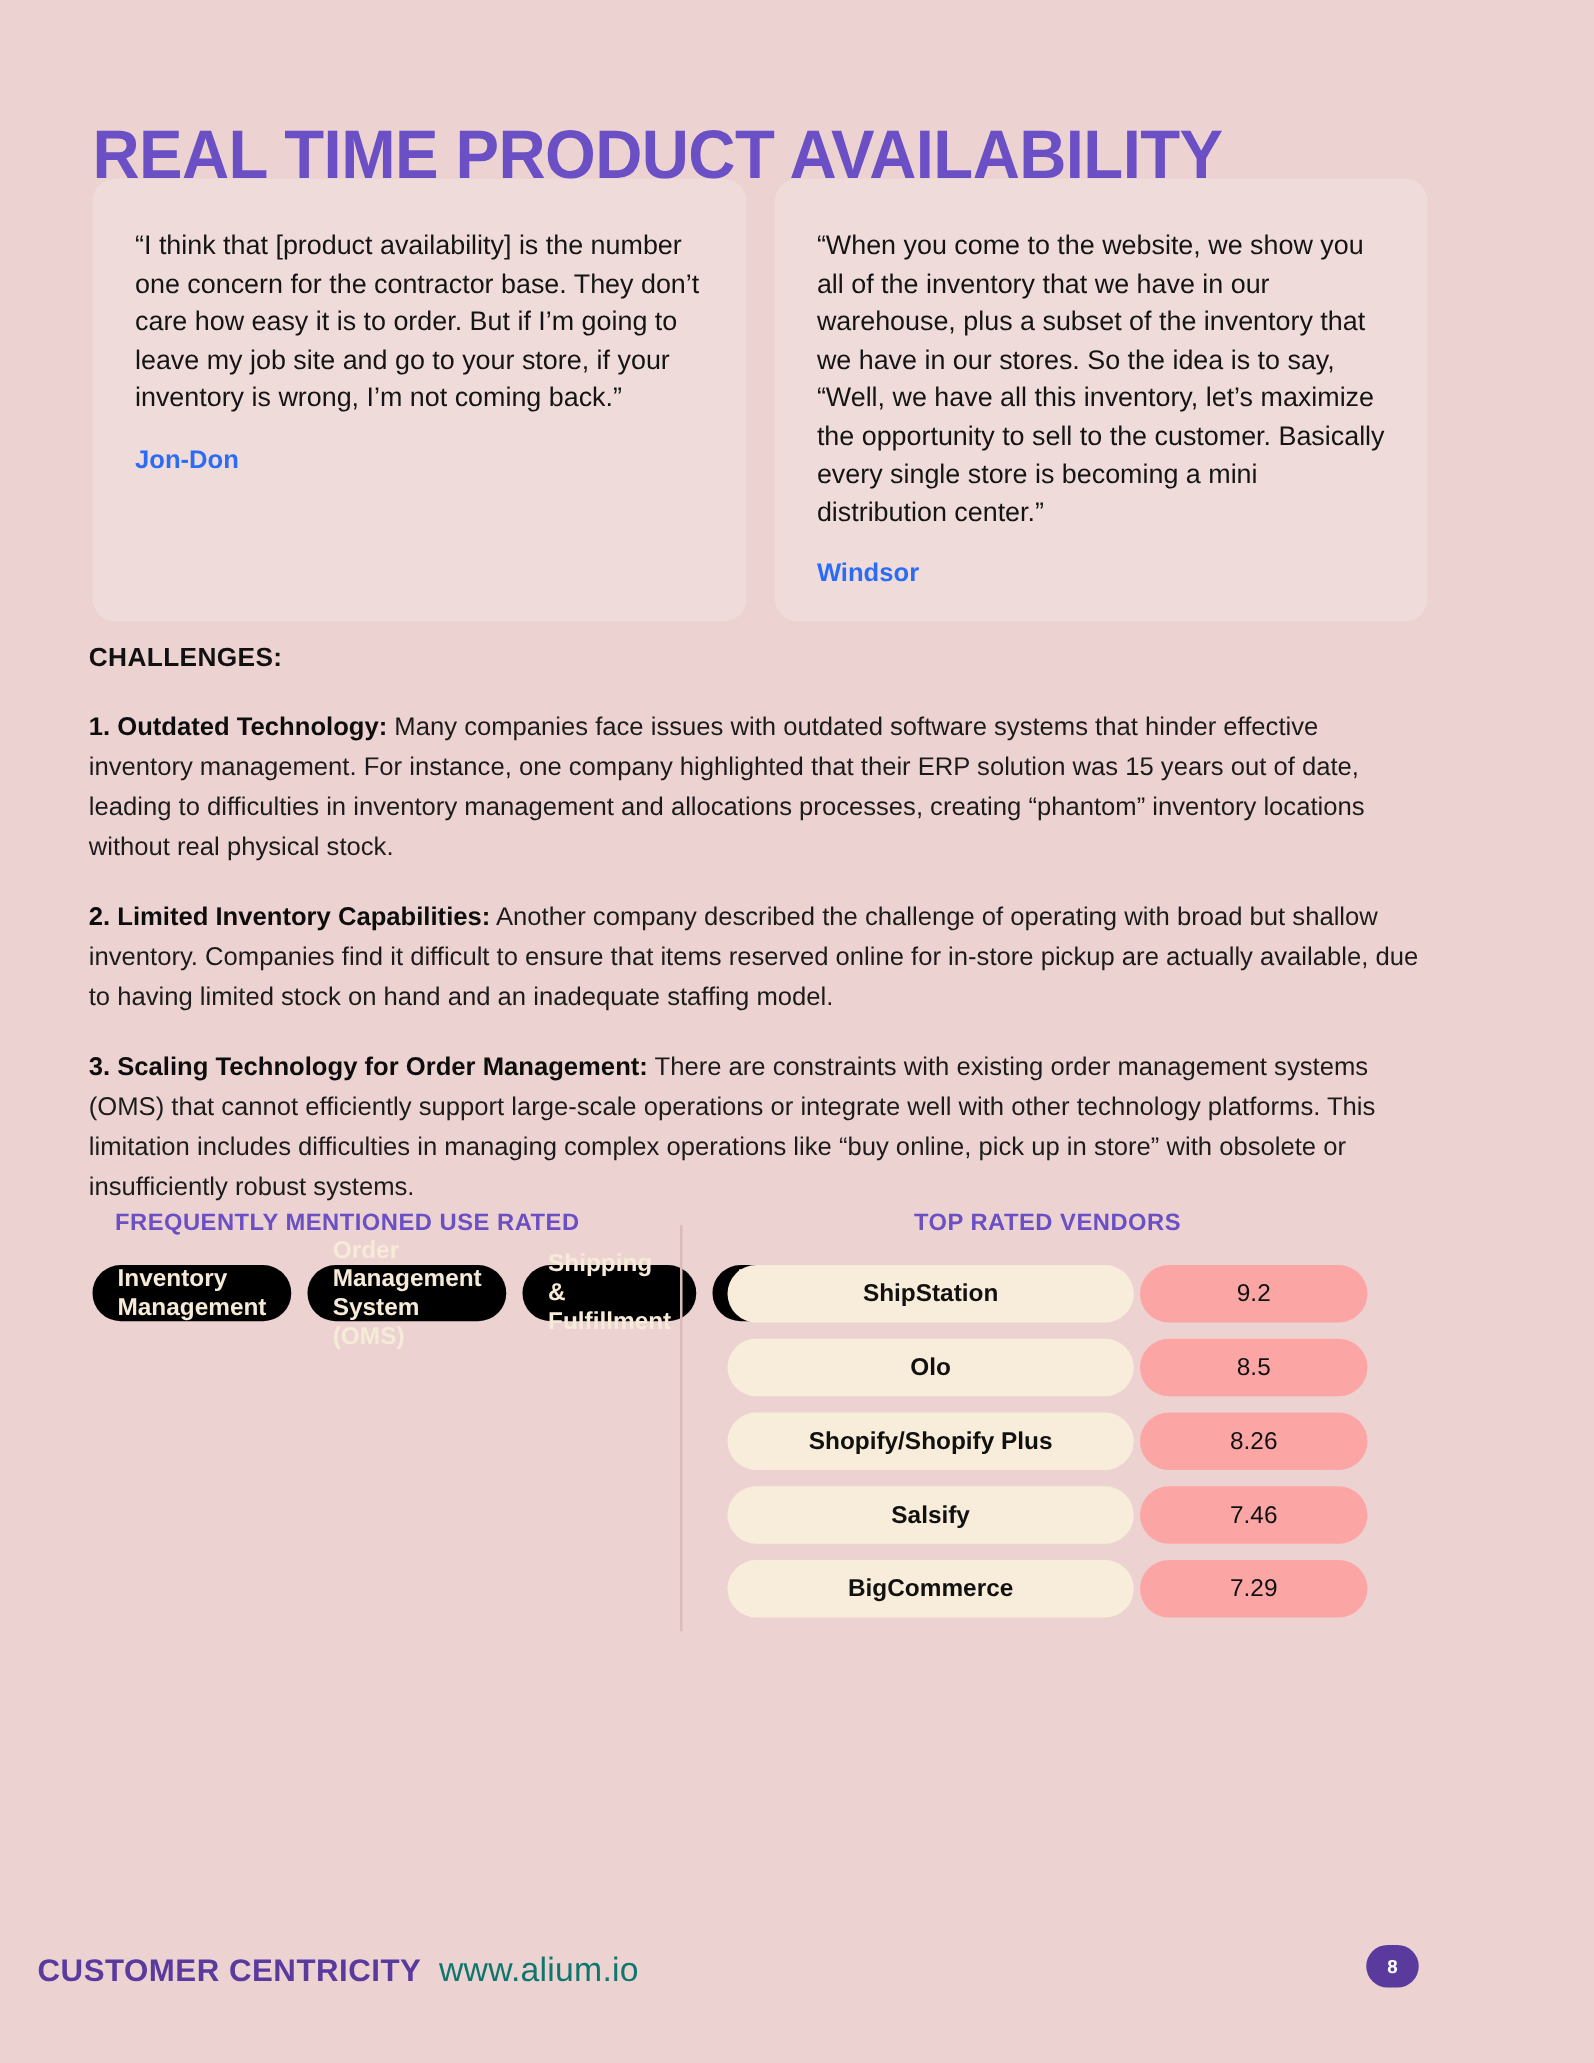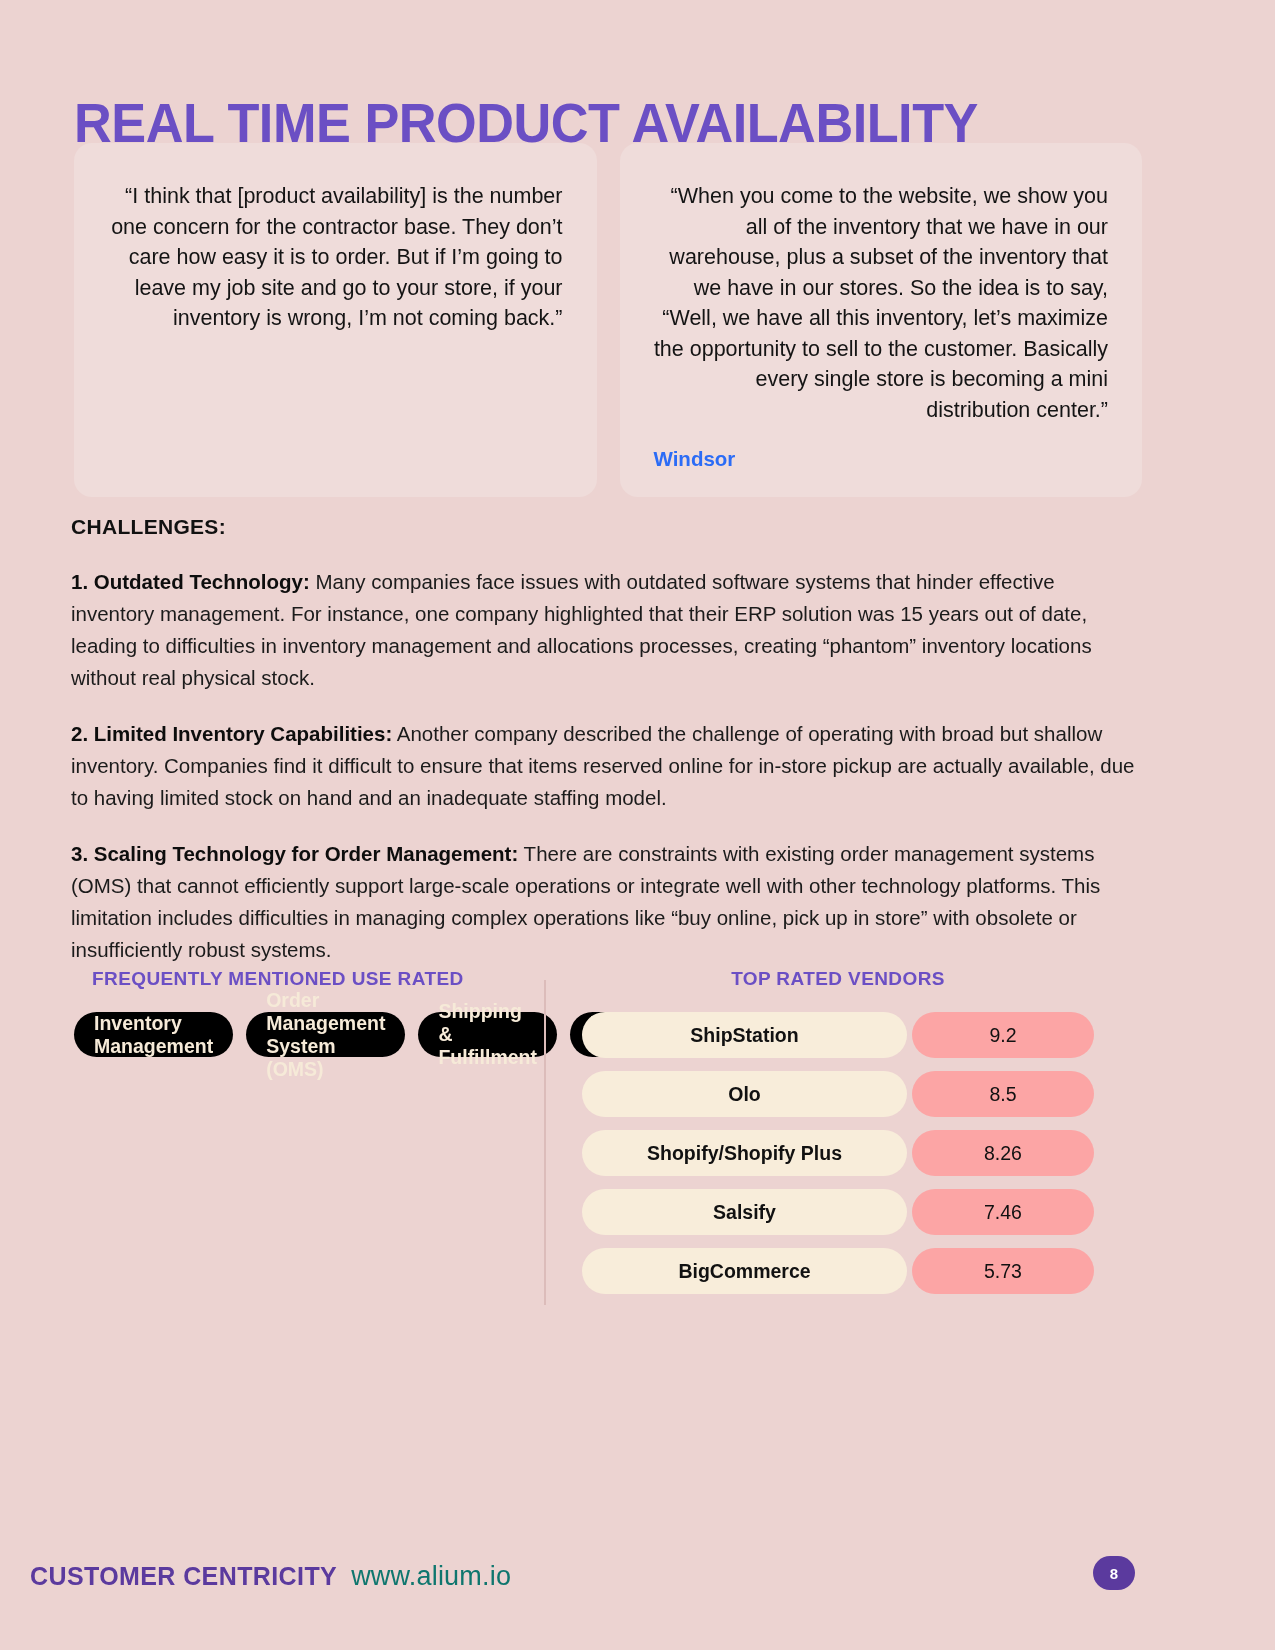--- a/index.html
+++ b/index.html
@@ -55,21 +55,20 @@
     box-sizing: border-box;
     flex: 1 1 0;
   }
   .quote-card.left { width: 521px; min-height: 340px; }
   .quote-card.right { width: 524px; min-height: 340px; }
   .quote-text {
     font-size: 21.5px;
     line-height: 30.5px;
     color: #141414;
     margin: 0 0 22px 0;
-    text-align: right;
   }
   .quote-attr {
     font-size: 20.5px;
     font-weight: bold;
     color: #2b6cf6;
     margin: 0;
   }
 
   
   .challenges {
@@ -227,20 +226,21 @@
 </head>
 <body>
 
 <div class="page">
 
   <h1 class="page-title">REAL TIME PRODUCT AVAILABILITY</h1>
 
   <div class="quotes">
     <div class="quote-card left">
       <p class="quote-text">“I think that [product availability] is the number one concern for the contractor base. They don’t care how easy it is to order. But if I’m going to leave my job site and go to your store, if your inventory is wrong, I’m not coming back.”</p>
+      <p class="quote-attr">Jon-Don</p>
     </div>
     <div class="quote-card right">
       <p class="quote-text">“When you come to the website, we show you all of the inventory that we have in our warehouse, plus a subset of the inventory that we have in our stores. So the idea is to say, “Well, we have all this inventory, let’s maximize the opportunity to sell to the customer. Basically every single store is becoming a mini distribution center.”</p>
       <p class="quote-attr">Windsor</p>
     </div>
   </div>
 
   <div class="challenges">
     <div class="challenges-heading">CHALLENGES:</div>
 
@@ -287,21 +287,21 @@
         <div class="vendor-row">
           <div class="vendor-name">Shopify/Shopify Plus</div>
           <div class="vendor-score">8.26</div>
         </div>
         <div class="vendor-row">
           <div class="vendor-name">Salsify</div>
           <div class="vendor-score">7.46</div>
         </div>
         <div class="vendor-row">
           <div class="vendor-name">BigCommerce</div>
-          <div class="vendor-score">5.73</div>
+          <div class="vendor-score">7.29</div>
         </div>
       </div>
     </div>
 
   </div>
 
   <div class="footer">
     <span class="footer-brand">CUSTOMER CENTRICITY</span>
     <span class="footer-url">www.alium.io</span>
   </div>

